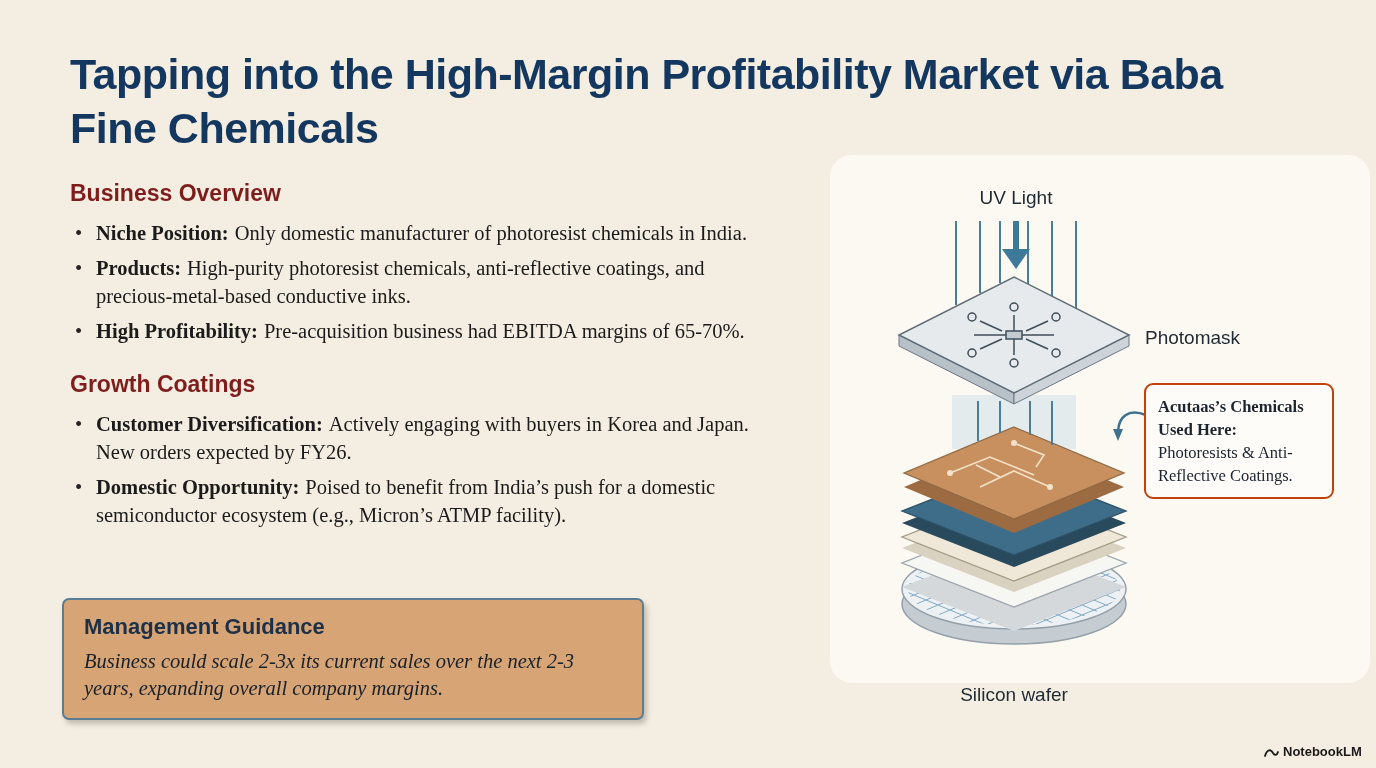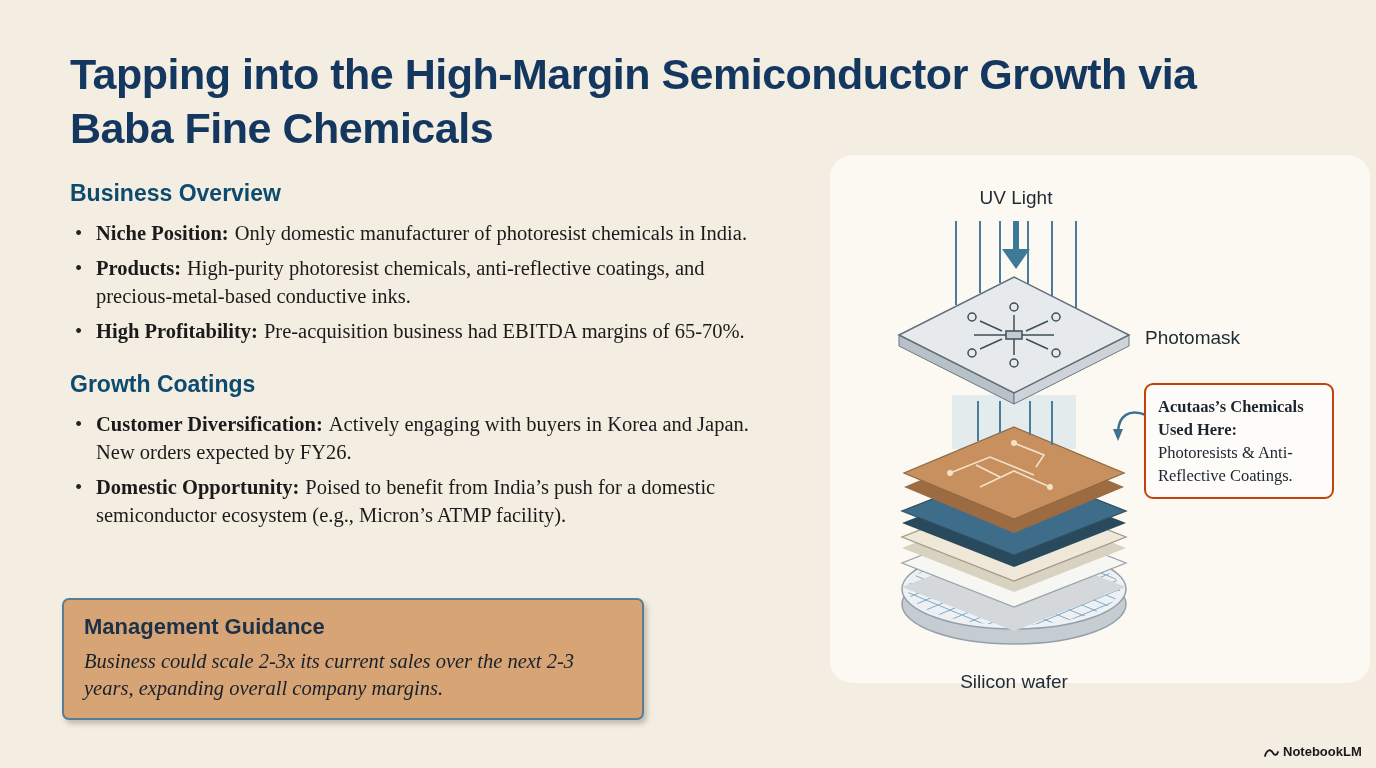--- a/index.html
+++ b/index.html
@@ -25,21 +25,21 @@
   }
 
   .left-col {
     position: absolute;
     left: 70px; top: 180px;
     width: 710px;
   }
   .section-heading {
     font-size: 23px;
     font-weight: 700;
-    color: #0c4a6e;
+    color: #7f1d1d;
     margin-bottom: 12px;
   }
   ul.bullets {
     list-style: none;
     margin-bottom: 26px;
     font-family: "Liberation Serif", serif;
     font-size: 20.5px;
     line-height: 28px;
   }
   ul.bullets li {
@@ -91,21 +91,21 @@
   .diagram-panel svg { position: absolute; left: 0; top: 0; }
 
   .diag-label {
     position: absolute;
     font-size: 19px;
     color: #1f2a33;
     white-space: nowrap;
   }
   .lbl-uv { left: 186px; top: 32px; transform: translateX(-50%); }
   .lbl-photomask { left: 315px; top: 172px; }
-  .lbl-wafer { left: 184px; top: 516px; transform: translateX(-50%); }
+  .lbl-wafer { left: 184px; top: 529px; transform: translateX(-50%); }
 
   .chem-callout {
     position: absolute;
     left: 314px; top: 228px;
     width: 190px;
     background: #fdfcf8;
     border: 2px solid #c2410c;
     border-radius: 9px;
     padding: 10px 12px;
     font-family: "Liberation Serif", serif;
@@ -125,21 +125,21 @@
     font-weight: 600;
     color: #1a1a1a;
     text-align: right;
   }
 </style>
 </head>
 <body>
 
 <div class="slide">
 
-  <h1 class="title">Tapping into the High-Margin Semiconductor Growth via Baba Fine Chemicals</h1>
+  <h1 class="title">Tapping into the High-Margin Profitability Market via Baba Fine Chemicals</h1>
 
   <div class="left-col">
 
     <h2 class="section-heading">Business Overview</h2>
     <ul class="bullets">
       <li>
         <span class="lead">Niche Position:</span><span>Only domestic manufacturer of photoresist chemicals in India.</span>
       </li>
       <li>
         <span class="lead">Products:</span><span>High-purity photoresist chemicals, anti-reflective coatings, and precious-metal-based conductive inks.</span>

